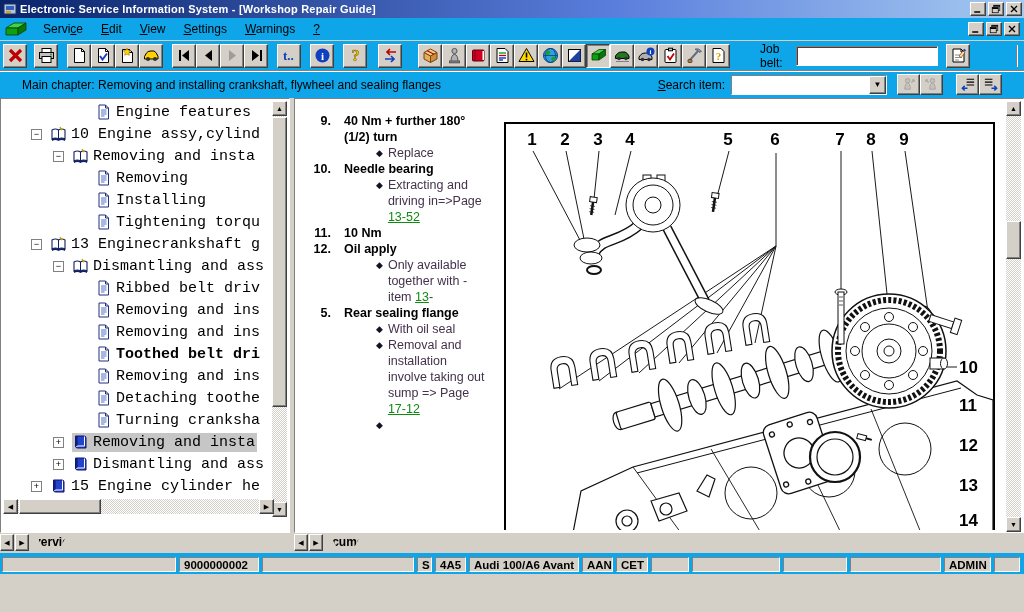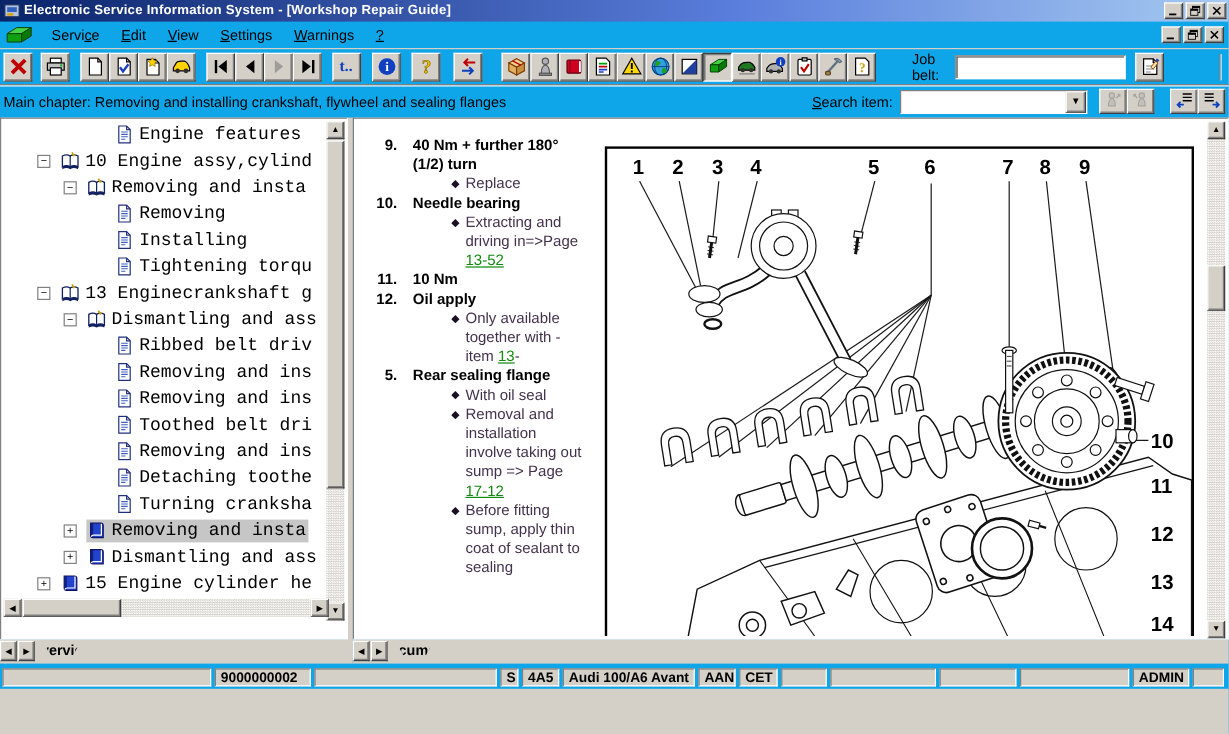--- a/index.html
+++ b/index.html
@@ -32,21 +32,21 @@
   .tbtn { width:24px; height:24px; display:flex; align-items:center; justify-content:center; flex:none; }
   .tbtn .ic, .tbtn svg { width:17px; height:17px; display:block; }
   .tbtn.disabled svg { opacity:.45; filter:grayscale(1); }
   .tb-sep { width:2px; height:22px; margin:0 3px; border-left:1px solid #808080; border-right:1px solid #fff; }
   .jobnote { display:flex; align-items:center; margin-left:30px; }
   .jobnote label { margin-right:5px; font-size:12px; }
   .jobnote input { width:142px; height:20px; font-size:12px; padding:1px 3px; outline:none; }
   .jobnote .tbtn { margin-left:8px; }
 
   
-  .chapterbar { height:28px; display:flex; align-items:center; padding:0 3px; border-top:1px solid #808080; box-shadow:inset 0 1px 0 #fff; }
+  .chapterbar { height:28px; display:flex; align-items:center; padding:0 22px; border-top:1px solid #808080; box-shadow:inset 0 1px 0 #fff; }
   .chapterlabel { font-size:12px; flex:1; white-space:nowrap; overflow:hidden; }
   .searchzone { display:flex; align-items:center;justify-content:flex-end; }
   .searchzone label { font-size:12px; margin-right:6px; }
   .combo { display:flex; width:156px; height:20px; border:1px solid; border-color:#808080 #fff #fff #808080; box-shadow:inset 1px 1px 0 #404040; background:#fff; }
   .combo input { flex:1; border:none; outline:none; font-size:12px; padding:1px 3px; min-width:0; }
   .combo .drop { width:17px; display:flex; align-items:center; justify-content:center; font-size:8px; }
   .sbtn { width:23px; height:21px; display:flex; align-items:center; justify-content:center; flex:none; }
   .sbtn svg { width:16px; height:16px; }
   .sbtn.disabled svg { opacity:.45; filter:grayscale(1); }
 
@@ -580,21 +580,21 @@
             <div class="tree-row" style="padding-left: 92px;">
               <span class="hl">
                 <span class="ticn"><svg viewBox="0 0 17 16">
                     <path d="M4,1 h6.5 l3,3 v11 h-9.5 z" fill="#fff" stroke="#203080"></path>
                     <path d="M10.5,1 v3 h3" fill="none" stroke="#203080"></path>
                     <path d="M6,6 h5.5 M6,8 h5.5 M6,10 h5.5 M6,12 h3.5" stroke="#4060c0" stroke-width="0.9"></path>
                   </svg></span>
                 <span class="tlabel">Removing and ins</span>
               </span>
             </div>
-            <div class="tree-row" style="padding-left: 92px;">
+            <div class="tree-row" style="padding-left: 92px; font-weight: bold;">
               <span class="hl">
                 <span class="ticn"><svg viewBox="0 0 17 16">
                     <path d="M4,1 h6.5 l3,3 v11 h-9.5 z" fill="#fff" stroke="#203080"></path>
                     <path d="M10.5,1 v3 h3" fill="none" stroke="#203080"></path>
                     <path d="M6,6 h5.5 M6,8 h5.5 M6,10 h5.5 M6,12 h3.5" stroke="#4060c0" stroke-width="0.9"></path>
                   </svg></span>
                 <span class="tlabel">Toothed belt dri</span>
               </span>
             </div>
             <div class="tree-row" style="padding-left: 92px;">
@@ -731,21 +731,20 @@
                   <div class="bullet">
                     <span class="diamond">◆</span>
                     <span class="btext">With oil seal</span>
                   </div>
                   <div class="bullet">
                     <span class="diamond">◆</span>
                     <span class="btext">Removal and installation involve taking out sump =&gt; Page <a class="glink" href="#">17-12</a></span>
                   </div>
                   <div class="bullet">
                     <span class="diamond">◆</span>
-                    <span class="btext">Before fitting sump, apply thin coat of sealant to sealing</span>
                   </div>
                 </div>
               </div>
             </div>
           <div class="doc-image">
             <svg viewBox="0 0 505 434" width="505" height="434">
               <rect x="4" y="22" width="489" height="420" fill="#fff" stroke="#000" stroke-width="2"></rect>
 
               <g stroke="#1a1a1a" stroke-width="1" fill="none">
                 <path d="M32,50 L90,160"></path>

